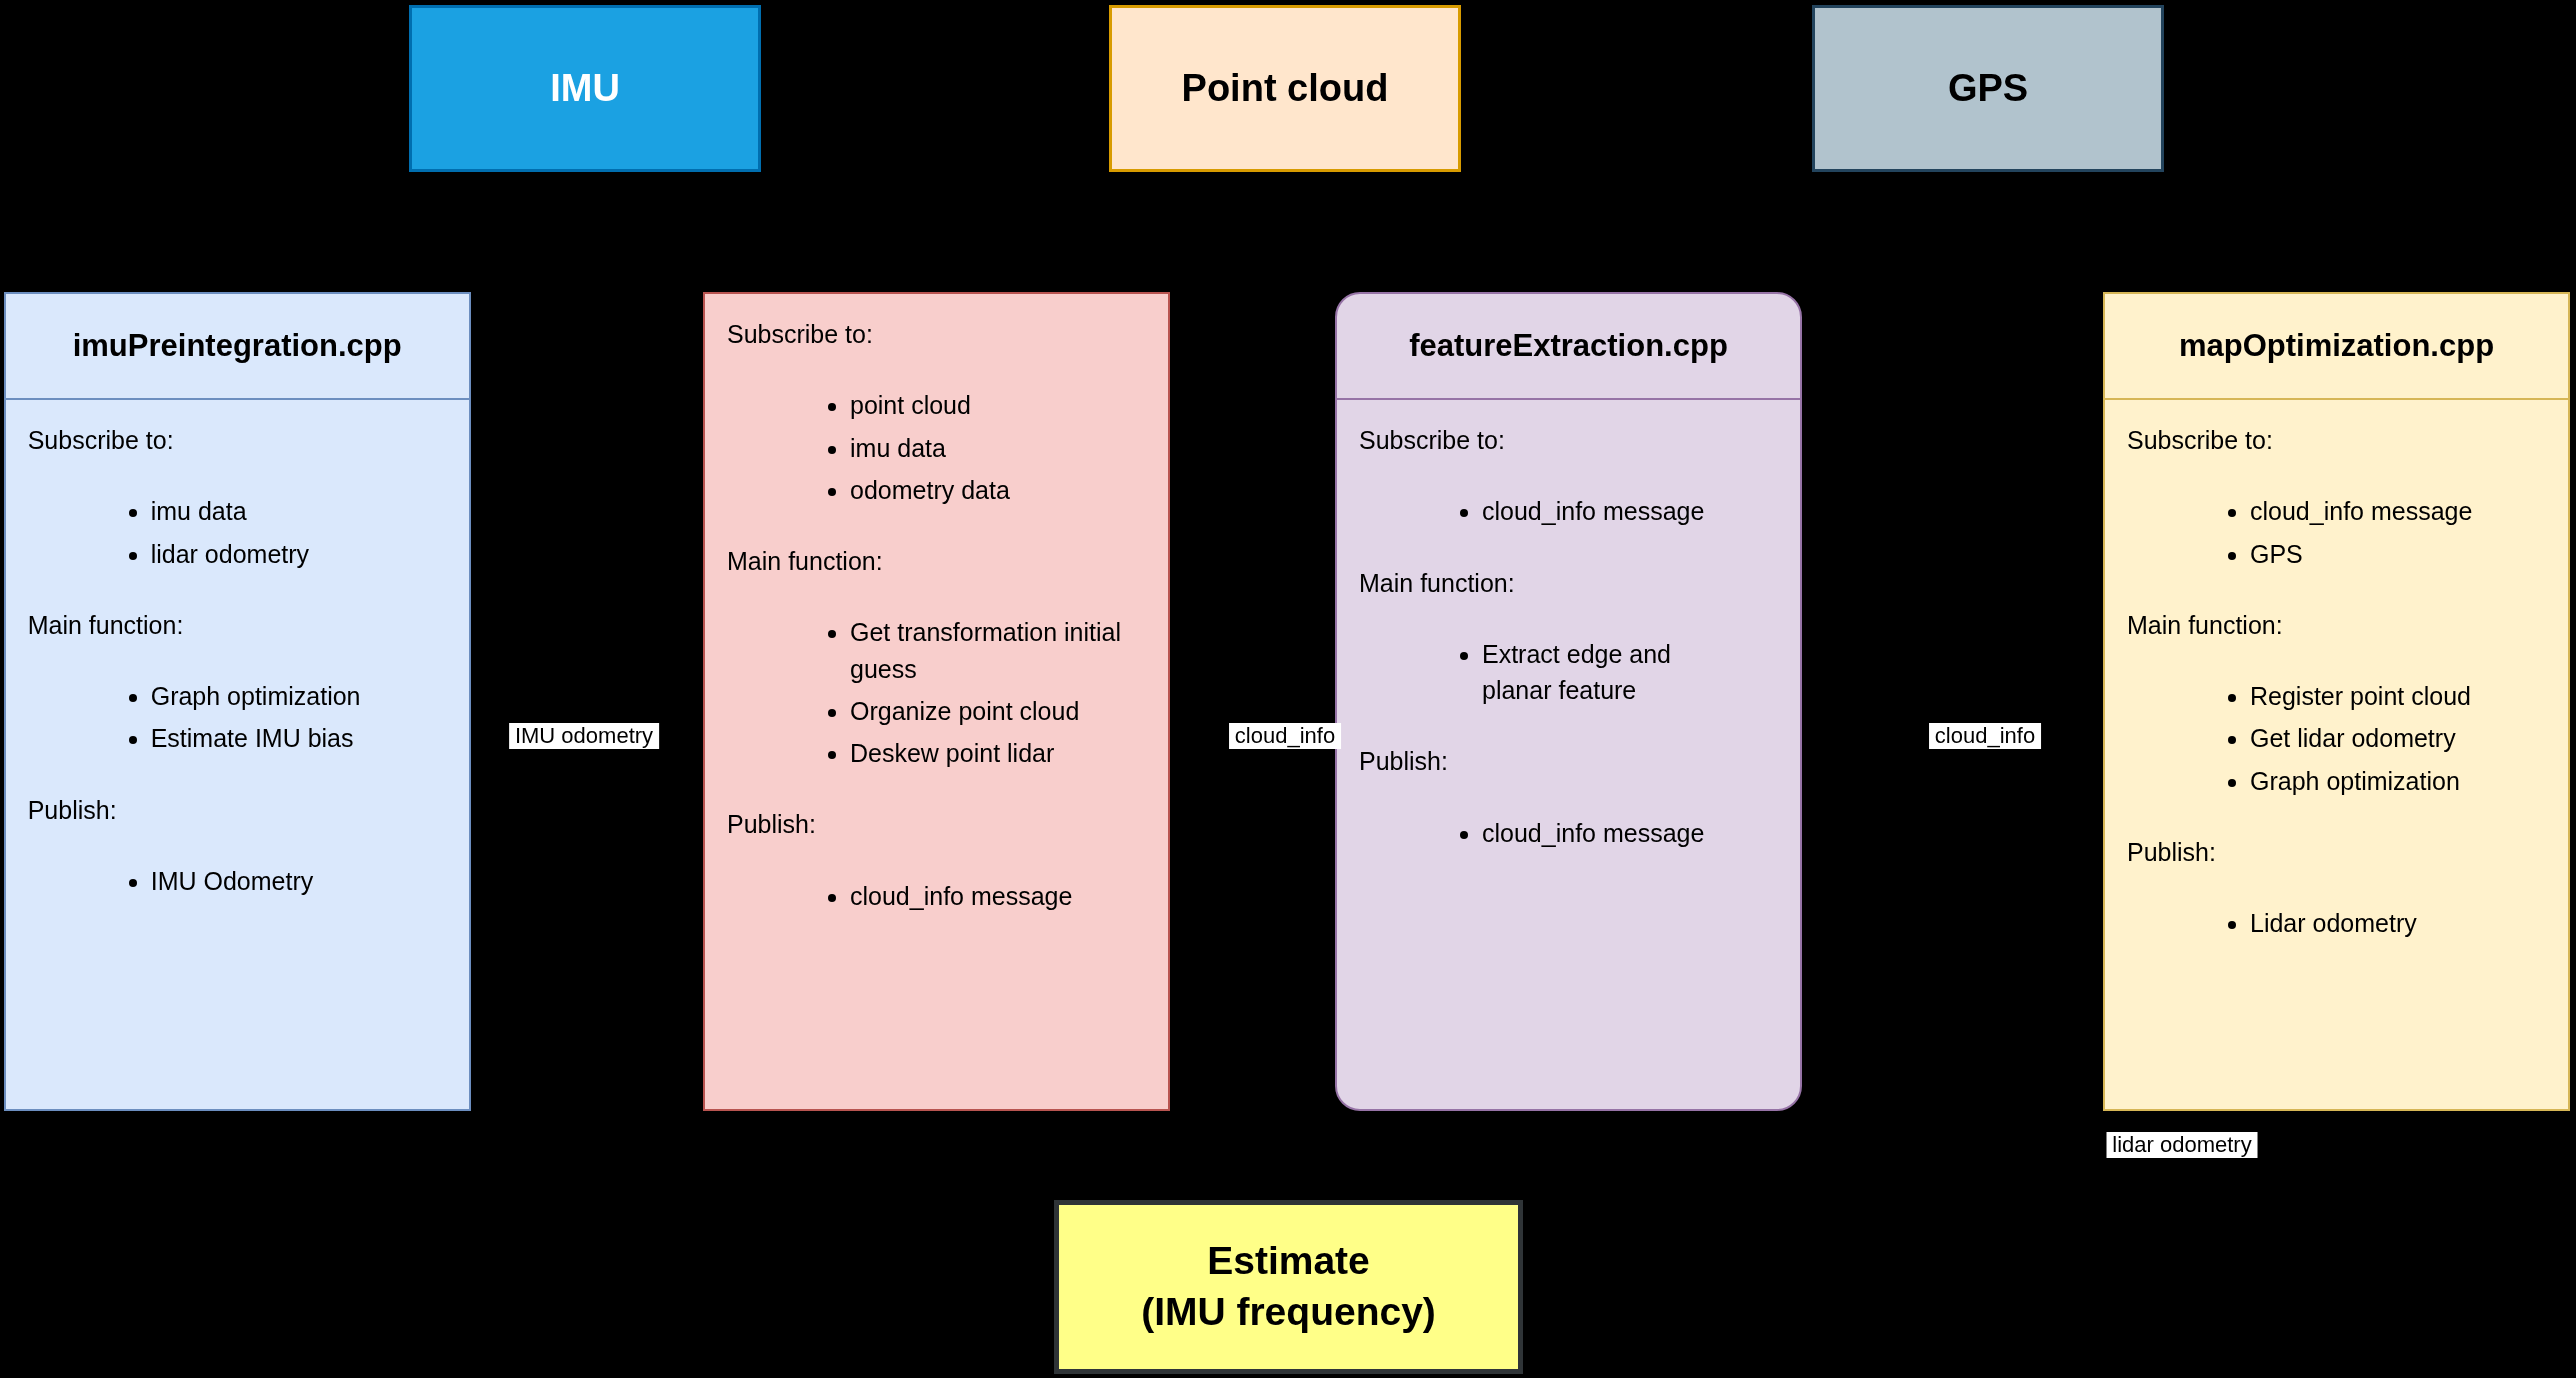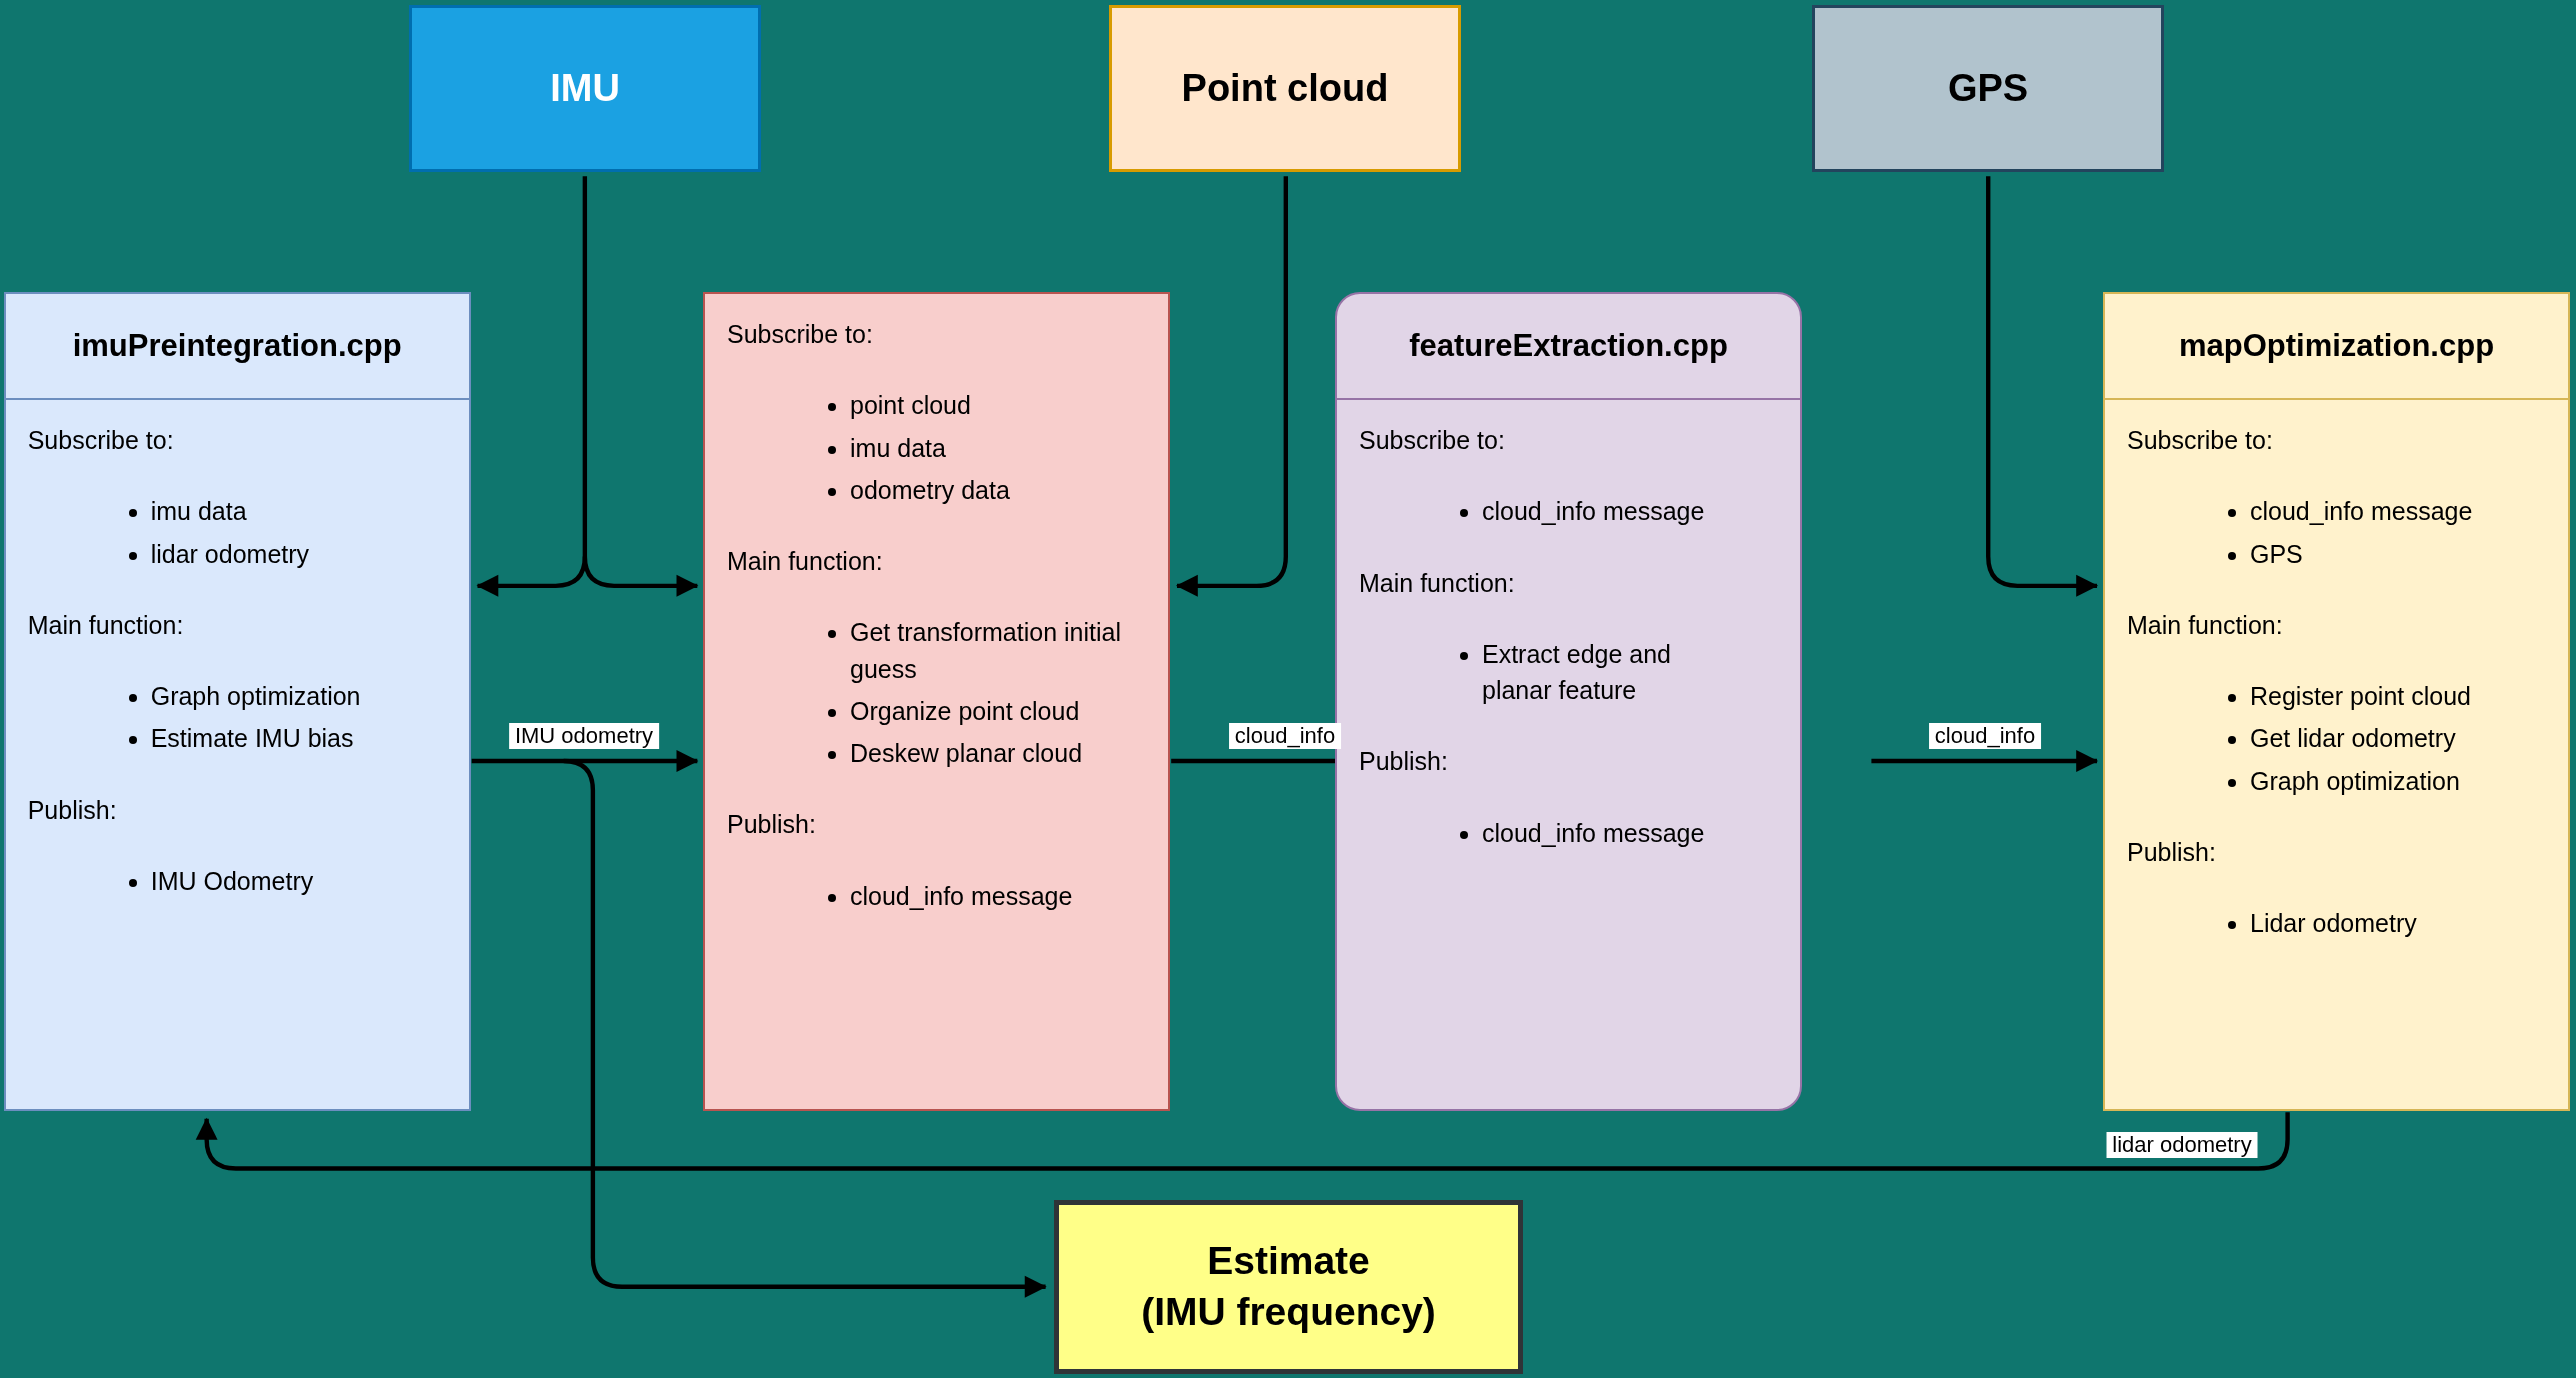--- a/index.html
+++ b/index.html
@@ -1,20 +1,20 @@
 <!DOCTYPE html>
 <html style="font-size:11.7px"><head>
 <meta charset="utf-8">
 <style>
   html,body{margin:0;padding:0;background:#ffffff;}
   #canvas{
     position:relative;
     width:2576px;
     height:1379px;
-    background:#0f766e;
+    background:#000000;
     font-family:"Liberation Sans","DejaVu Sans",sans-serif;
     color:#000;
     overflow:hidden;
   }
   #edges{position:absolute;left:0;top:0;width:2576px;height:1379px;}
   .source{
     position:absolute;
     width:352px;height:167px;
     box-sizing:border-box;
     border:3.7px solid;
@@ -129,21 +129,21 @@
       <p class="sec-h">Subscribe to:</p>
       <ul>
         <li>point cloud</li>
         <li>imu data</li>
         <li>odometry data</li>
       </ul>
       <p class="sec-h">Main function:</p>
       <ul>
         <li>Get transformation initial guess</li>
         <li>Organize point cloud</li>
-        <li>Deskew planar cloud</li>
+        <li>Deskew point lidar</li>
       </ul>
       <p class="sec-h">Publish:</p>
       <ul>
         <li>cloud_info message</li>
       </ul>
     </div>
   </div>
 
   <div class="node" style="--fill:#E1D5E7;--bc:#9673A6;left:1335px;top:292px;border-radius:25px;">
     <div class="node-header">featureExtraction.cpp</div>

